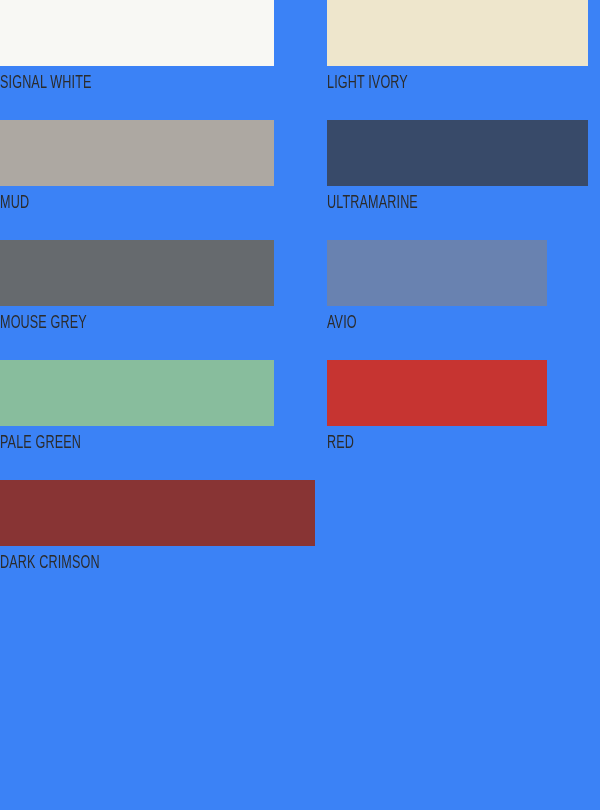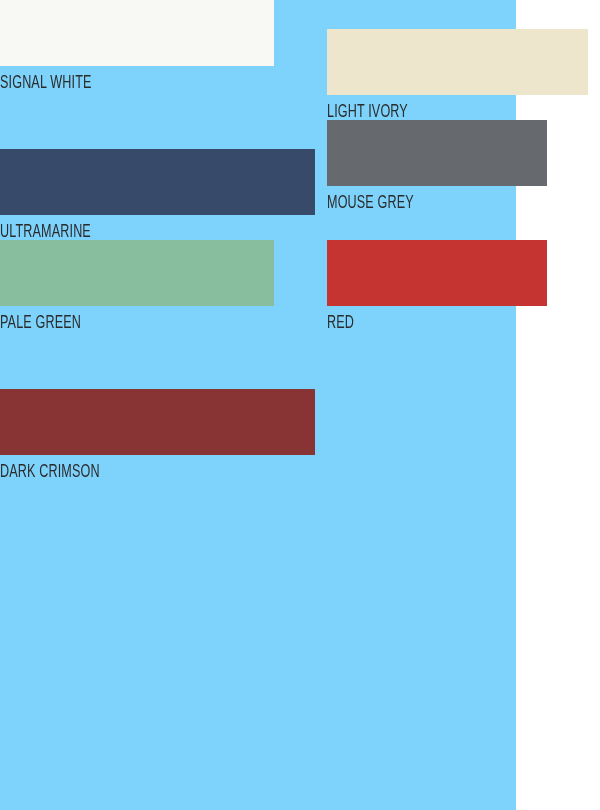--- a/index.html
+++ b/index.html
@@ -10,23 +10,23 @@
   body {
     width: 600px;
     height: 810px;
     background: #ffffff;
     font-family: "Liberation Sans", sans-serif;
     overflow: hidden;
   }
 
   #palette-sheet {
     position: relative;
-    width: 516px;
+    width: 600px;
     height: 810px;
-    background: #7dd3fc;
+    background: #3b82f6;
   }
 
   .swatch-grid {
     position: absolute;
     left: 0;
     top: 0;
     width: 600px;
     height: 810px;
     display: grid;
     grid-template-columns: 327px 273px;
@@ -35,21 +35,21 @@
   }
 
   .swatch-cell {
     position: relative;
     width: 100%;
     height: 120px;
     box-sizing: border-box;
   }
 
   .swatch-cell.col-left  { padding-right: 53px; }
-  .swatch-cell.col-right { padding-right: 12px; margin-top: 29px; }
+  .swatch-cell.col-right { padding-right: 12px; }
 
   .swatch-chip {
     width: 100%;
     height: 66px;
     display: block;
   }
 
   .swatch-label {
     display: block;
     margin-top: 6px;
@@ -71,27 +71,35 @@
 <div id="palette-sheet">
   <div class="swatch-grid">
       <div class="swatch-cell col-left">
         <span class="swatch-chip" style="background: rgb(248, 248, 244);"></span>
         <span class="swatch-label">SIGNAL WHITE</span>
       </div>
       <div class="swatch-cell col-right">
         <span class="swatch-chip" style="background: rgb(238, 230, 204);"></span>
         <span class="swatch-label">LIGHT IVORY</span>
       </div>
+      <div class="swatch-cell col-left">
+        <span class="swatch-chip" style="background: rgb(173, 168, 162);"></span>
+        <span class="swatch-label">MUD</span>
+      </div>
       <div class="swatch-cell col-right">
         <span class="swatch-chip" style="background: rgb(56, 74, 105);"></span>
         <span class="swatch-label">ULTRAMARINE</span>
       </div>
       <div class="swatch-cell col-left">
         <span class="swatch-chip" style="background: rgb(102, 106, 110);"></span>
         <span class="swatch-label">MOUSE GREY</span>
+      </div>
+      <div class="swatch-cell col-left">
+        <span class="swatch-chip" style="background: rgb(105, 130, 176);"></span>
+        <span class="swatch-label">AVIO</span>
       </div>
       <div class="swatch-cell col-left">
         <span class="swatch-chip" style="background: rgb(136, 189, 157);"></span>
         <span class="swatch-label">PALE GREEN</span>
       </div>
       <div class="swatch-cell col-left">
         <span class="swatch-chip" style="background: rgb(198, 52, 49);"></span>
         <span class="swatch-label">RED</span>
       </div>
       <div class="swatch-cell col-right">

